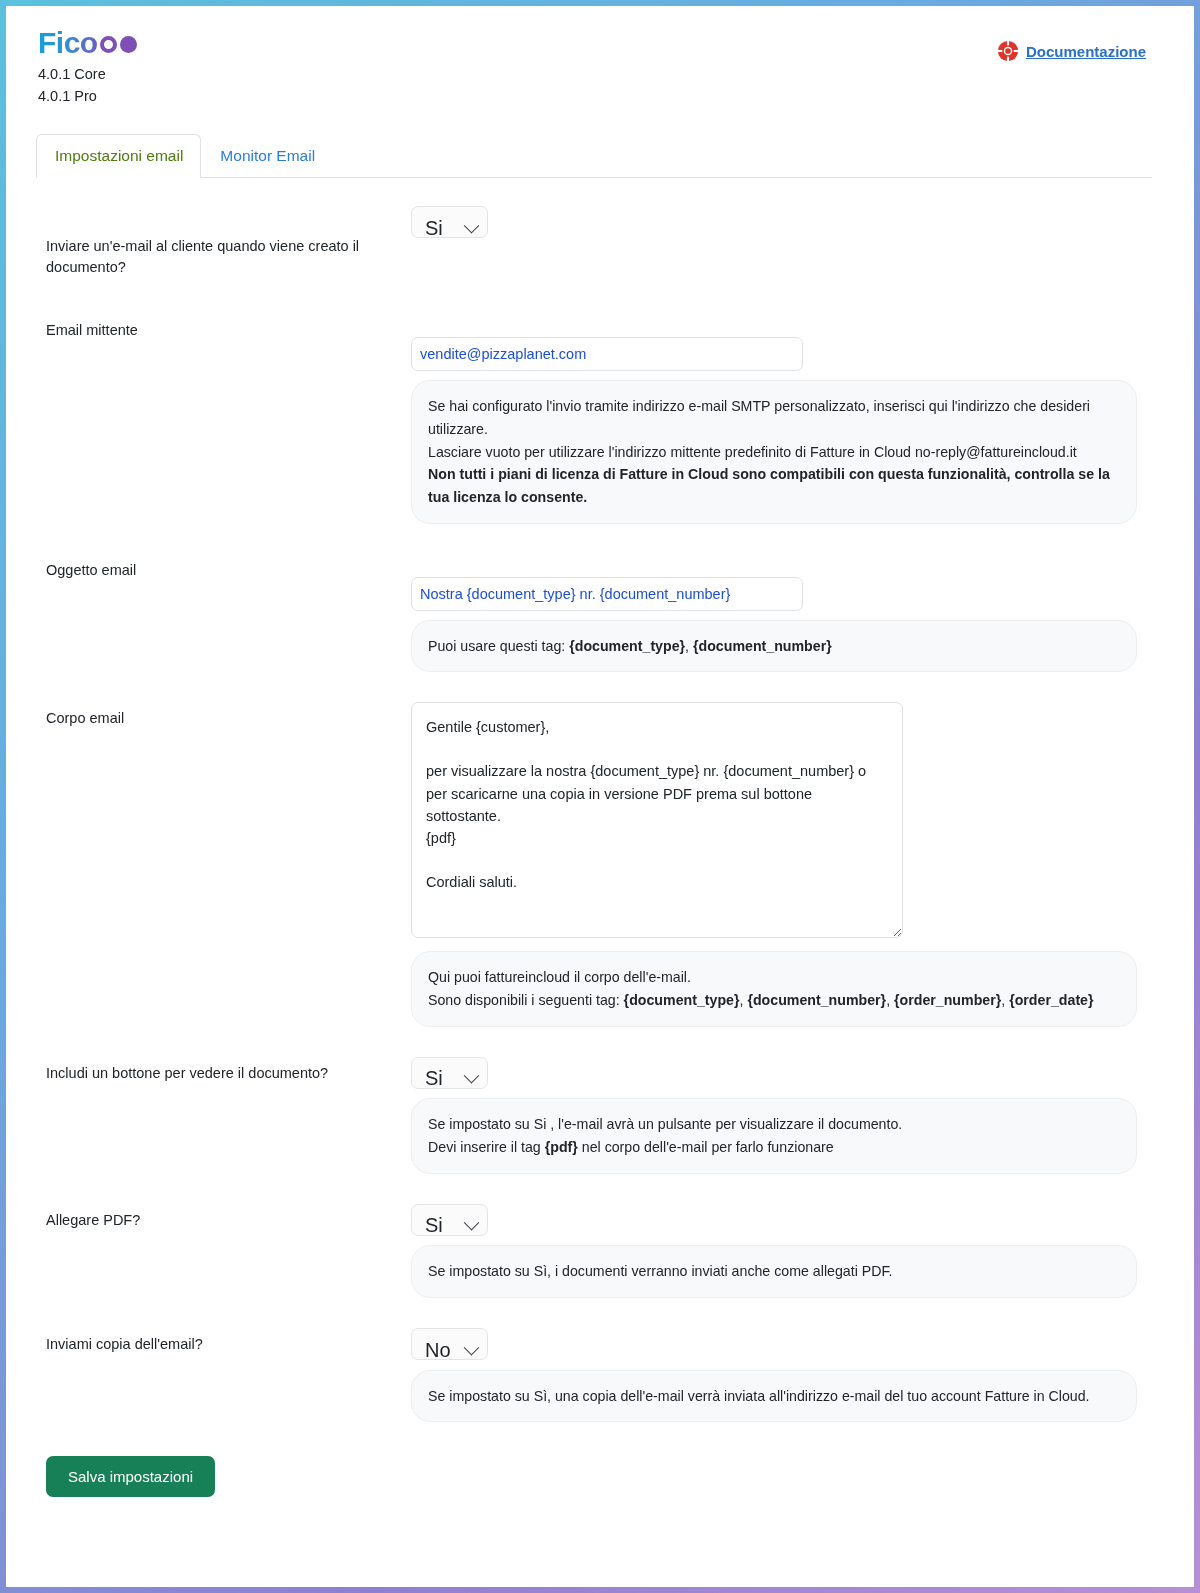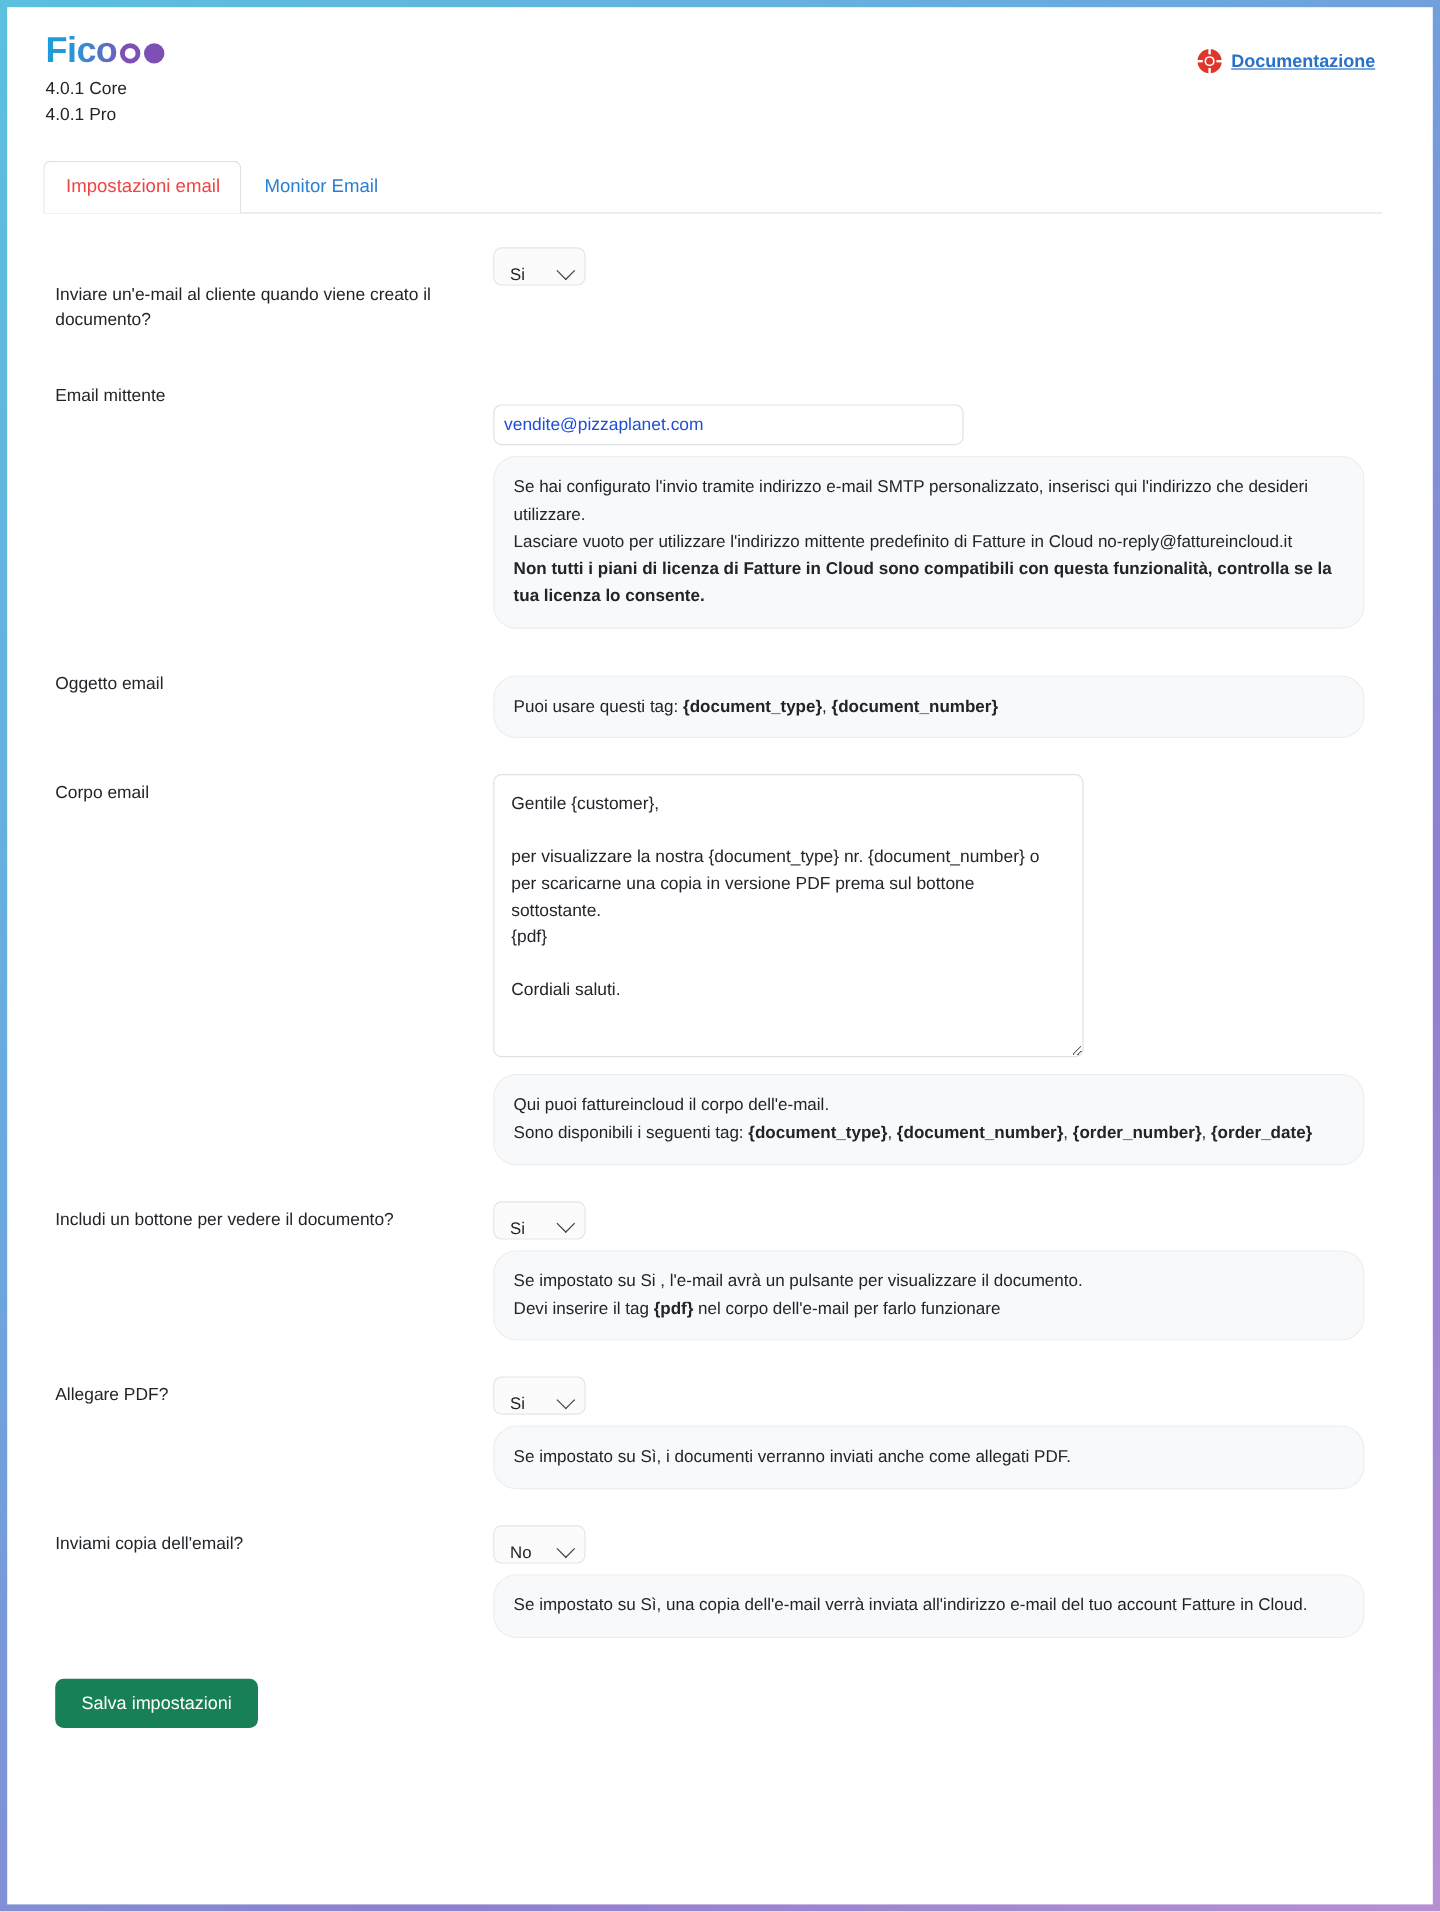--- a/index.html
+++ b/index.html
@@ -112,21 +112,21 @@
     line-height: 1.3;
     cursor: pointer;
     border: 1px solid transparent;
     border-radius: 6px 6px 0 0;
     margin-bottom: -1px;
   }
   .tab.active {
     background: #ffffff;
     border-color: #dee2e6;
     border-bottom-color: #ffffff;
-    color: #ef4444;
+    color: #4d7c0f;
   }
   .tab.inactive { color: #2a7fd4; text-align: center; }
   .tabs-rule {
     height: 1px;
     background: #dee2e6;
     margin-top: 0;
     position: relative;
     z-index: 1;
   }
 
@@ -154,21 +154,21 @@
     position: relative;
     display: inline-flex;
     align-items: center;
     justify-content: space-between;
     width: 77px;
     height: 32px;
     padding: 12px 10px 0 13px;
     background: #fbfbfc;
     border: 1px solid #e3e5e8;
     border-radius: 7px;
-    font-size: 14px;
+    font-size: 20px;
     color: #212529;
     cursor: pointer;
   }
   .chev {
     width: 11px; height: 11px;
     border-right: 1.6px solid #3d4147;
     border-bottom: 1.6px solid #3d4147;
     transform: rotate(45deg) translate(-2px,-2px);
   }
 
@@ -299,20 +299,21 @@
           <div><b>Non tutti i piani di licenza di Fatture in Cloud sono compatibili con questa funzionalità, controlla se la tua licenza lo consente.</b></div>
         </div>
       </div>
     </div>
 
     <div class="gap-md"></div>
 
     <div class="row">
       <div class="row-label">Oggetto email</div>
       <div class="row-field">
+        <input class="text-input" type="text" value="Nostra {document_type} nr. {document_number}" style="">
         <div class="help">
           <div>
             <span>Puoi usare questi tag: </span><b>{document_type}</b><span>, </span><b>{document_number}</b>
           </div>
         </div>
       </div>
     </div>
 
     <div class="gap-md"></div>
 

